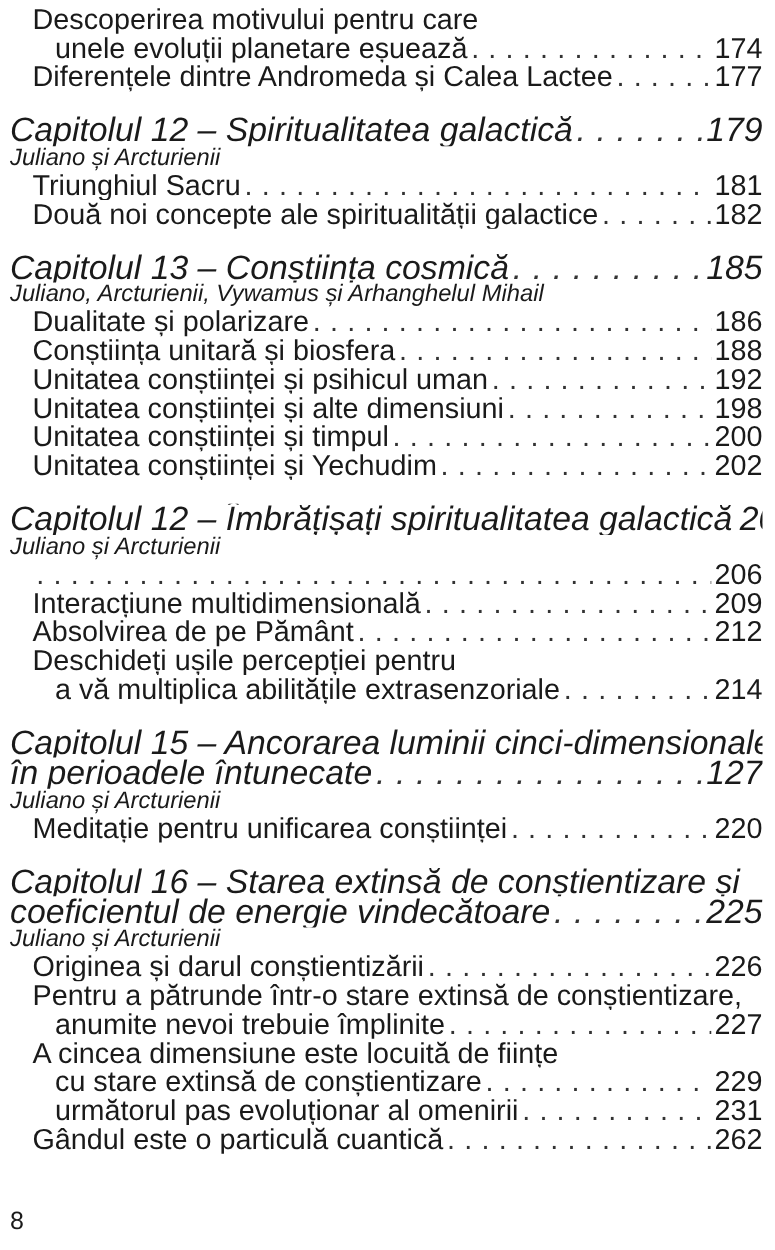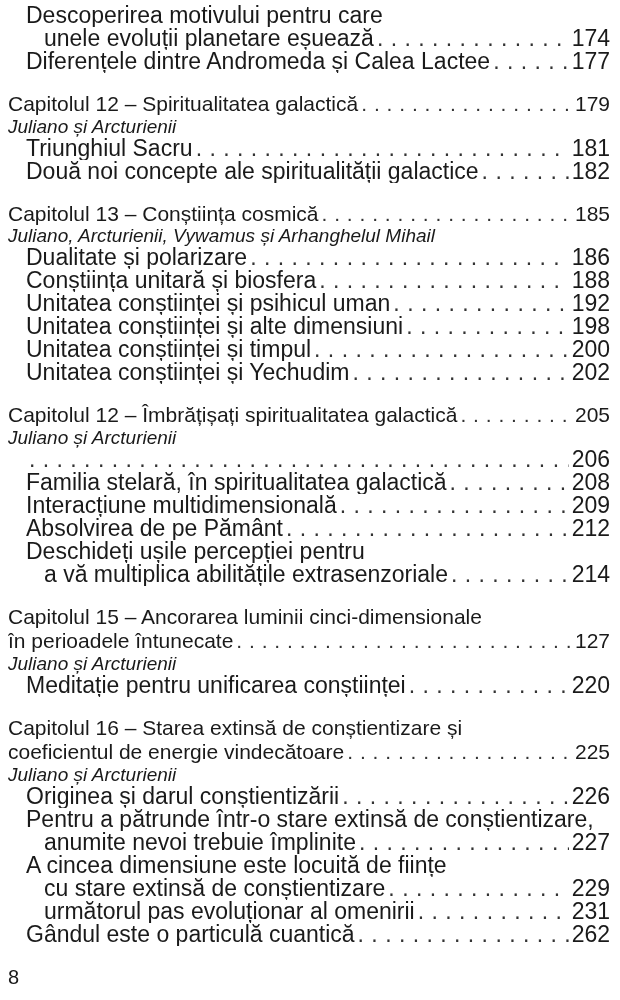--- a/index.html
+++ b/index.html
@@ -5,21 +5,21 @@
   html, body { margin: 0; padding: 0; }
   body {
     width: 620px; height: 1000px; background: #ffffff; overflow: hidden;
     font-family: "Liberation Sans", "DejaVu Sans", sans-serif; color: #1a1a1a;
     position: relative;
   }
   .toc { position: absolute; left: 8px; top: 4px; width: 602px; }
   .row { display: flex; align-items: baseline; white-space: nowrap; overflow: hidden; }
   .entry { font-size: 23px; line-height: 23px; padding-left: 18px; }
   .entry.cont { padding-left: 36px; }
-  .chapter { font-size: 21px; line-height: 24.5px; }
+  .chapter { font-size: 27px; line-height: 24.5px; font-style: italic; }
   .authors { font-size: 19px; font-style: italic; line-height: 20px; }
   .dots { flex: 1 1 auto; overflow: hidden; margin: 0 3px; letter-spacing: 5px; color: #333; }
   .dots::before { content: ". . . . . . . . . . . . . . . . . . . . . . . . . . . . . . . . . . . . . . . . . . . . . . . . . . . . . . . . . . . . . . . . . . . . . . . . . . . . . . . . . . . . . . . . . . . . . . . ."; letter-spacing: 0; word-spacing: 1px; }
   .page { flex: 0 0 auto; }
   .gap { height: 19px; }
   .chapter-block { }
   .folio { position: absolute; left: 8px; top: 966px; font-size: 20px; }
 </style>
 </head>
 <body>
@@ -111,25 +111,20 @@
         <span>Capitolul 12 – Îmbrățișați spiritualitatea galactică</span>
         <span class="dots"></span>
         <span class="page">205</span>
       </div>
     <div class="authors">Juliano și Arcturienii</div>
     <div class="row entry">
         <span class="dots"></span>
         <span class="page">206</span>
       </div>
     <div class="row entry">
-        <span>Familia stelară, în spiritualitatea galactică</span>
-        <span class="dots"></span>
-        <span class="page">208</span>
-      </div>
-    <div class="row entry">
         <span>Interacțiune multidimensională</span>
         <span class="dots"></span>
         <span class="page">209</span>
       </div>
     <div class="row entry">
         <span>Absolvirea de pe Pământ</span>
         <span class="dots"></span>
         <span class="page">212</span>
       </div>
     <div>

